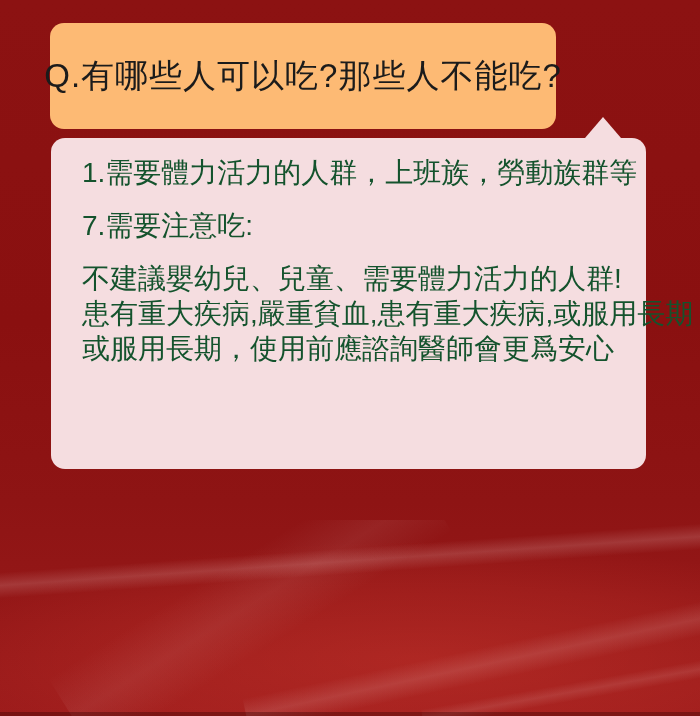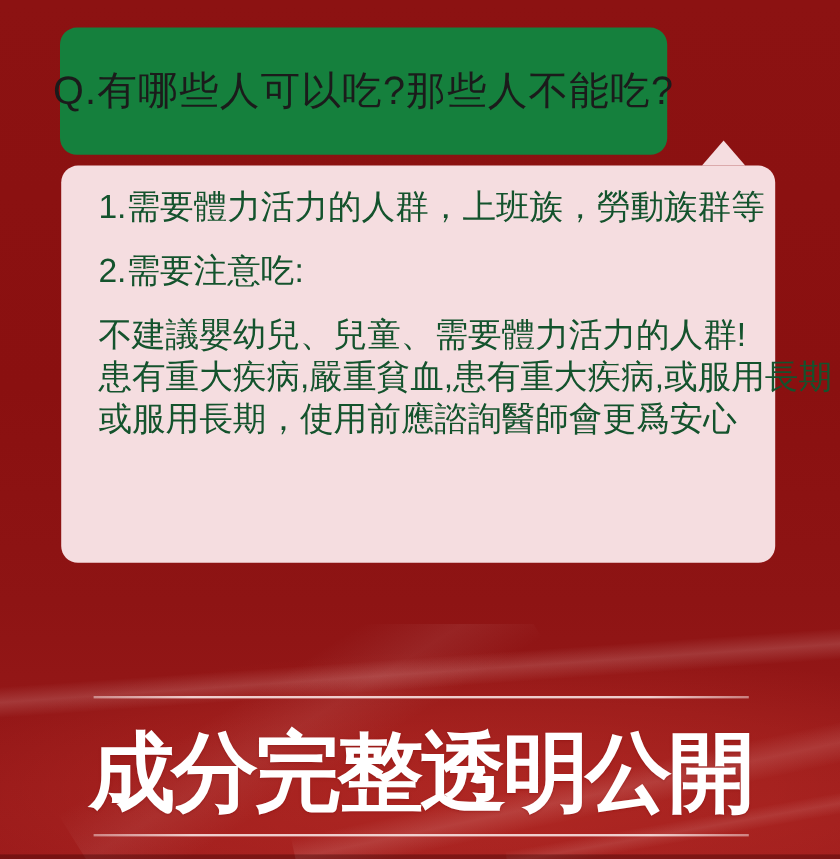--- a/index.html
+++ b/index.html
@@ -54,21 +54,21 @@
     background: rgba(50,0,0,0.35);
   }
 
   
   .q-card {
     position: absolute;
     left: 50px;
     top: 23px;
     width: 506px;
     height: 106px;
-    background: #15803d;
+    background: #fdba74;
     border-radius: 14px;
     display: flex;
     align-items: center;
     justify-content: center;
     z-index: 1;
   }
   .q-text {
     color: #1b1b1b;
     font-size: 33px;
     letter-spacing: 1px;
@@ -158,30 +158,25 @@
     <div class="q-text">Q.有哪些人可以吃?那些人不能吃?</div>
   </div>
 
   <div class="a-pointer"></div>
 
   <div class="a-card">
     <div class="a-paragraph">
       <div class="a-line">1.需要體力活力的人群，上班族，勞動族群等</div>
     </div>
     <div class="a-paragraph">
-      <div class="a-line">2.需要注意吃:</div>
+      <div class="a-line">7.需要注意吃:</div>
     </div>
     <div class="a-paragraph">
       <div class="a-line">不建議嬰幼兒、兒童、需要體力活力的人群!</div>
       <div class="a-line">患有重大疾病,嚴重貧血,患有重大疾病,或服用長期</div>
       <div class="a-line">或服用長期，使用前應諮詢醫師會更爲安心</div>
     </div>
   </div>
 
-  <div class="banner">
-    <div class="divider top"></div>
-    <div class="banner-title">成分完整透明公開</div>
-    <div class="divider bottom"></div>
-  </div>
 
   <div class="bottom-shade"></div>
 
 </div>
 
 </body></html>

